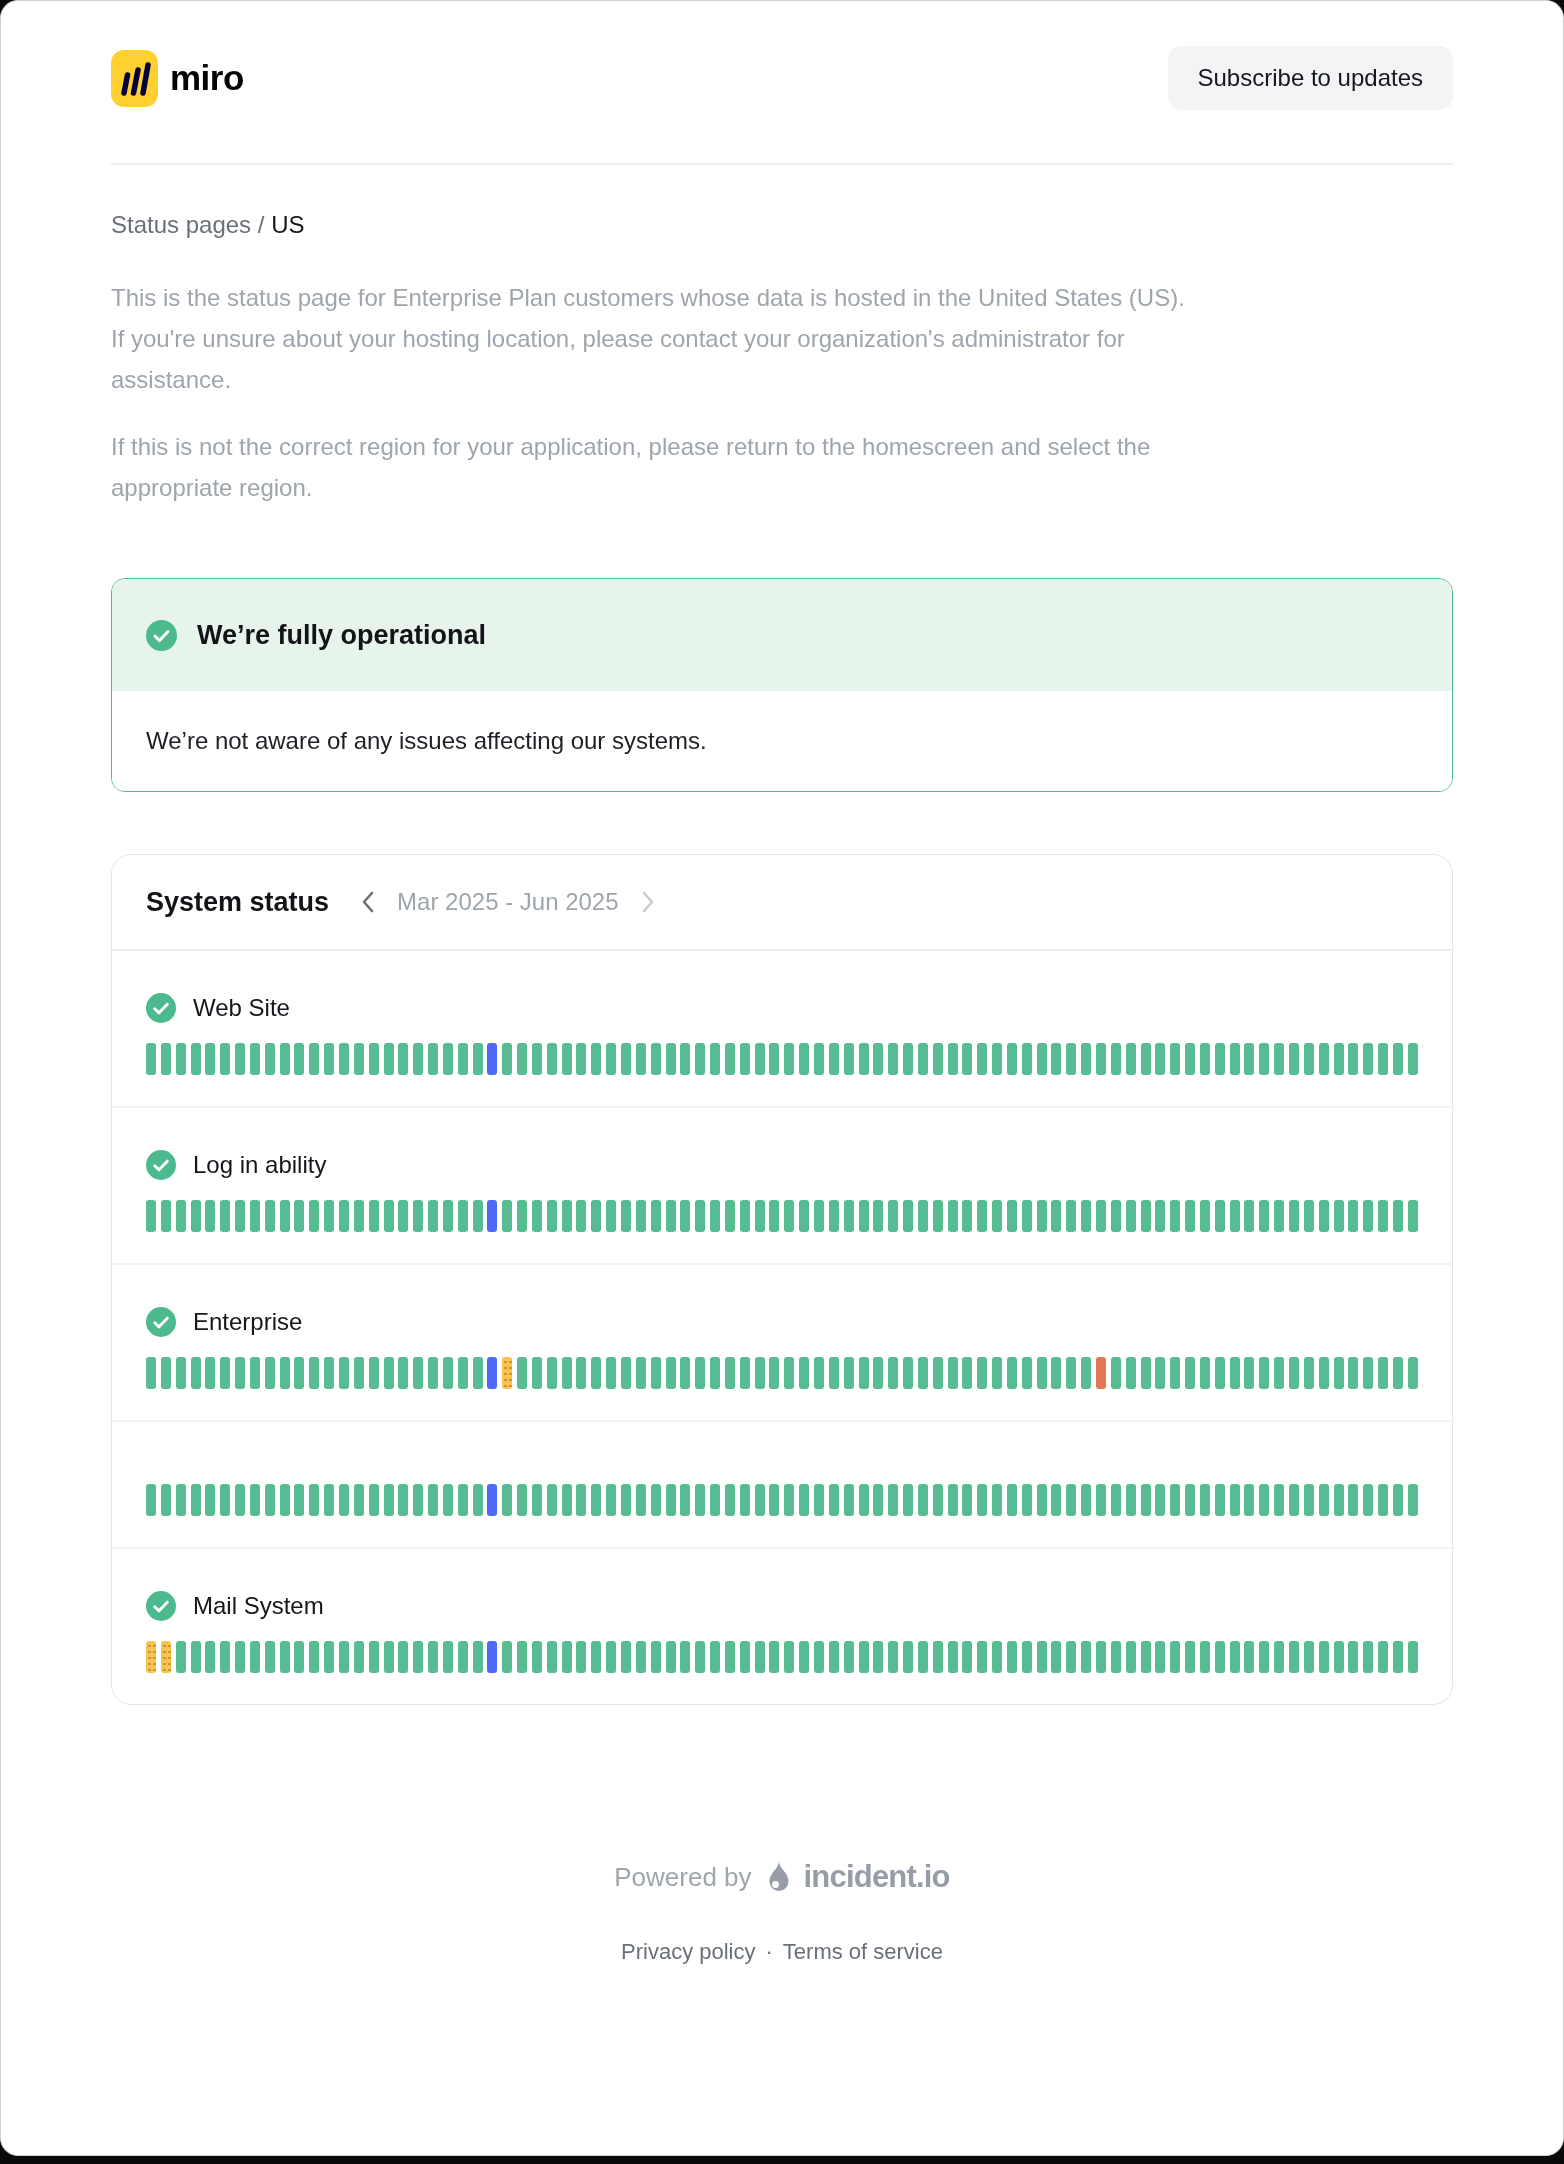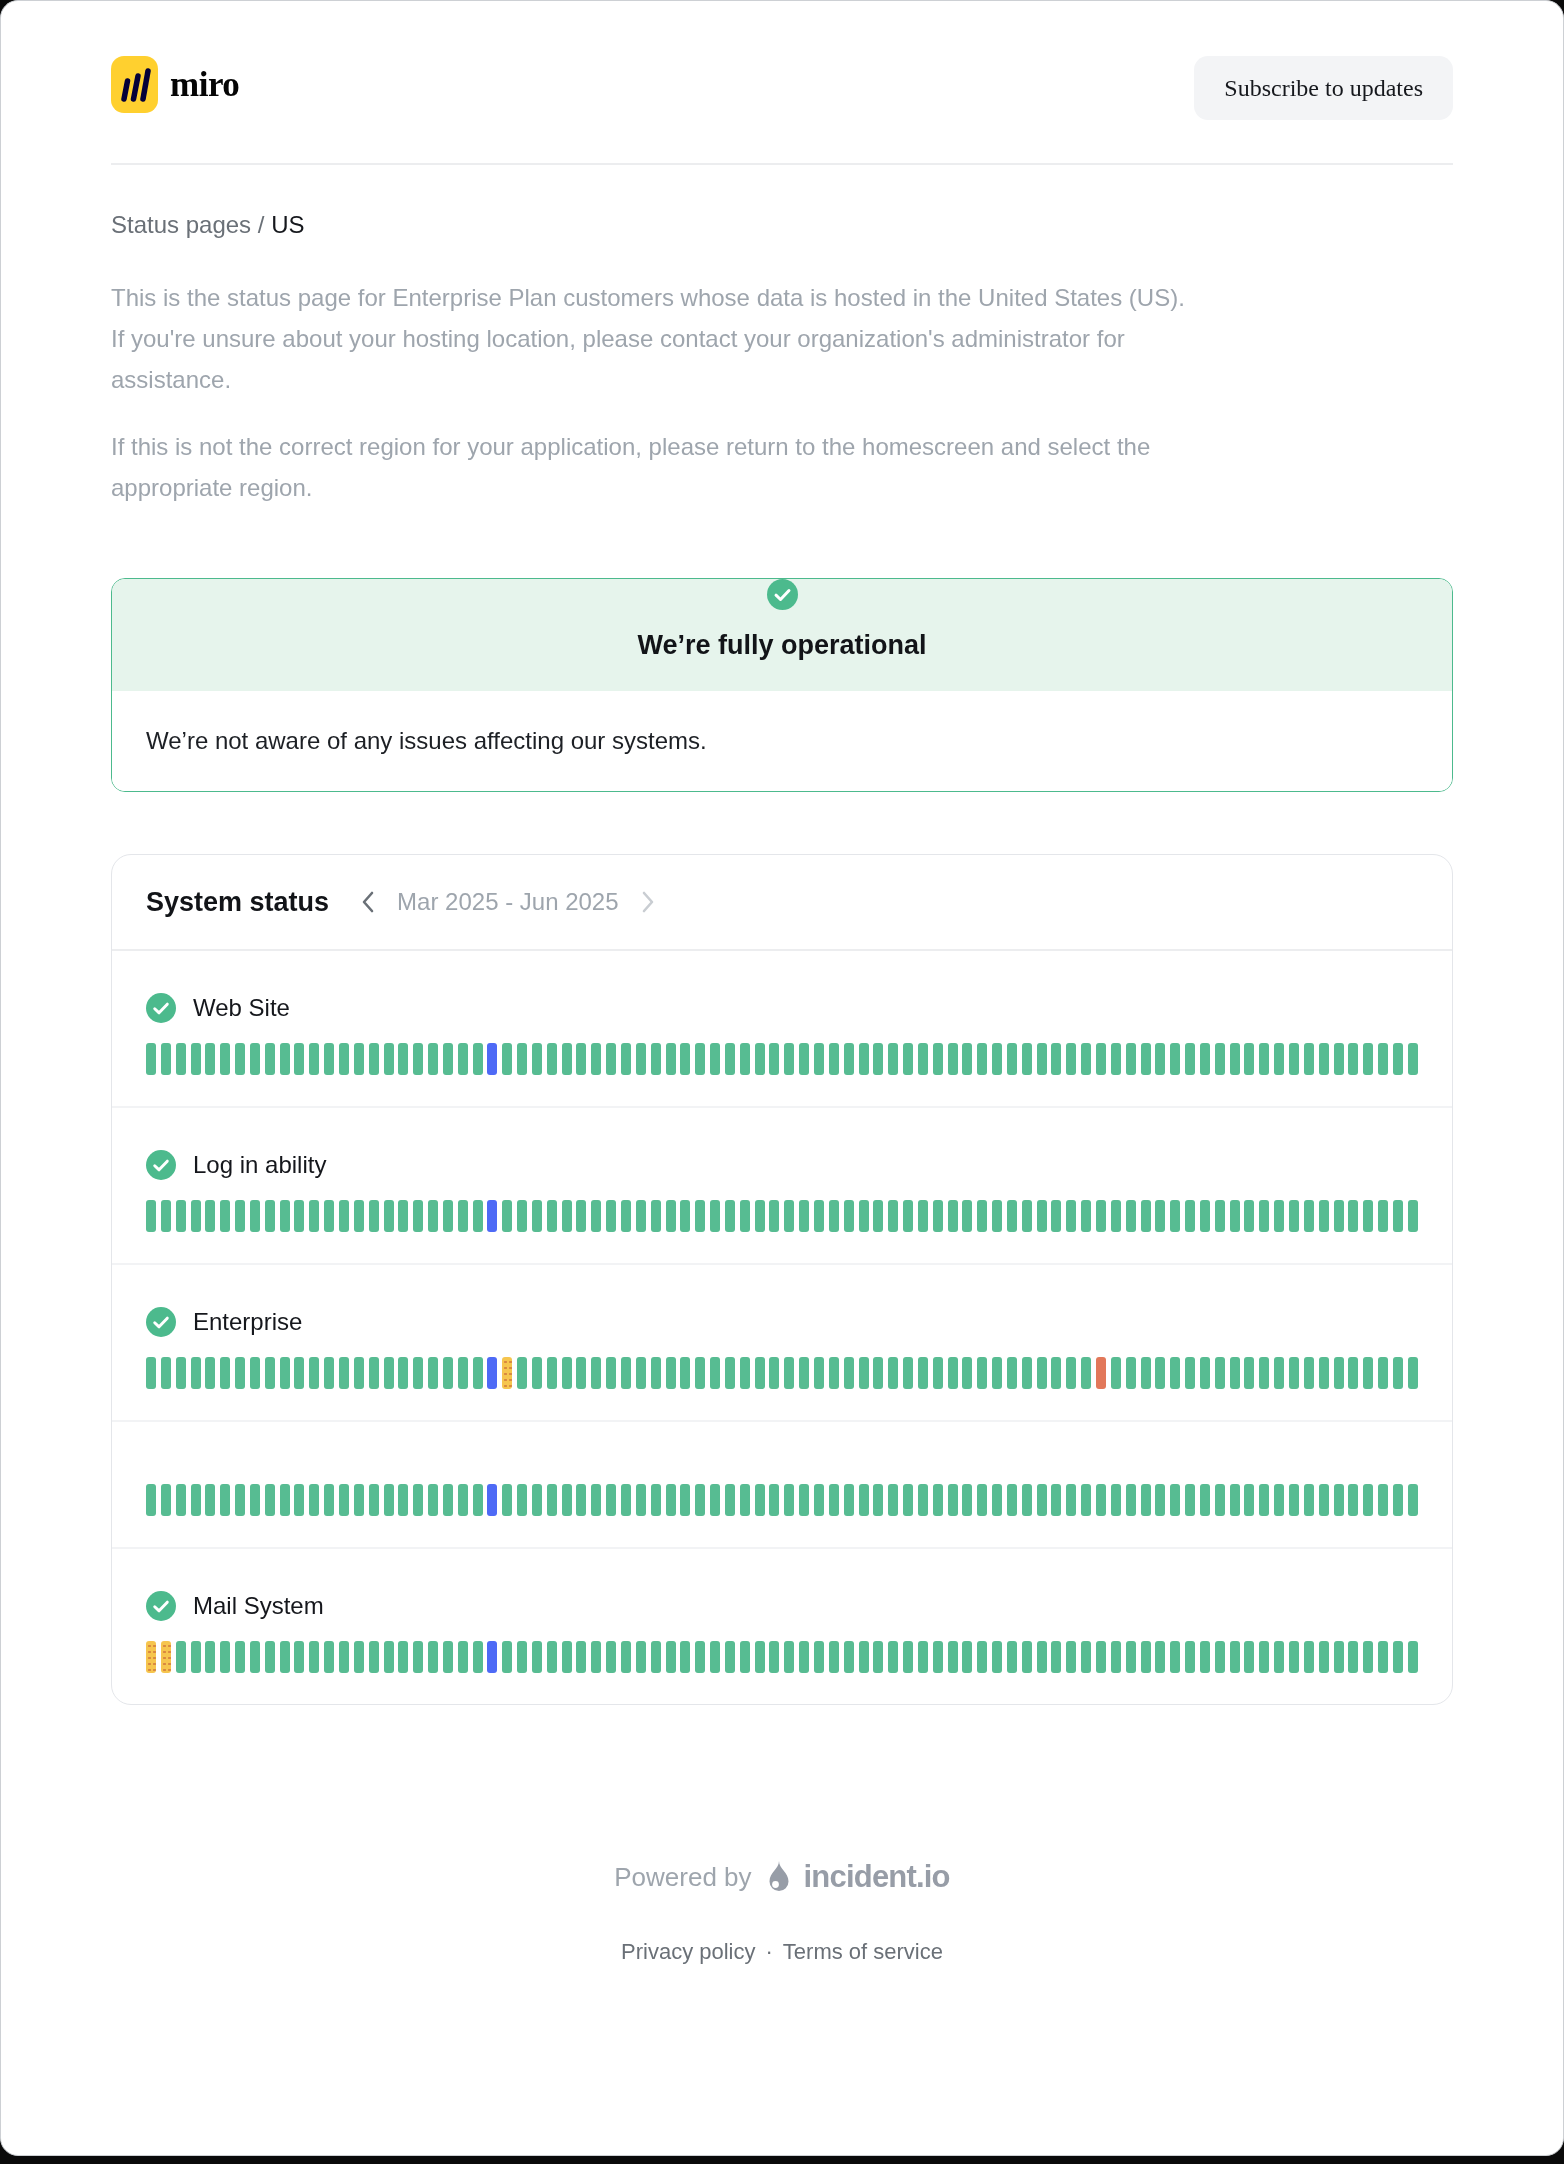--- a/index.html
+++ b/index.html
@@ -12,42 +12,42 @@
   .page {
     width: 1564px; height: 2156px;
     background: #ffffff;
     border: 1px solid #cdd0d4;
     border-radius: 18px;
     overflow: hidden;
   }
   .content { width: 1342px; margin: 0 auto; }
 
   
-  .header { display: flex; justify-content: space-between; align-items: flex-start; padding-top: 55px; height: 110px; font-family: Liberation Serif, serif; }
+  .header { display: flex; justify-content: space-between; align-items: center; padding-top: 44px; height: 110px; }
   .brand { display: flex; align-items: center; gap: 12px; }
   .brand-name { font-size: 35px; font-weight: 700; letter-spacing: -0.5px; color: #050505; }
   .chip-btn {
     display: inline-flex; align-items: center; gap: 14px;
     background: var(--chip-bg); border: none; border-radius: 14px;
     font-family: inherit; font-size: 24px; font-weight: 500; color: var(--ink);
     padding: 0 30px; height: 64px; cursor: pointer;
   }
   .top-divider { border: none; border-top: 2px solid var(--divider); margin-top: 52px; }
 
   
   .breadcrumb { margin-top: 46px; font-size: 24px; color: var(--muted-dark); }
   .breadcrumb .current { color: var(--ink); }
   .intro { margin-top: 38px; }
   .intro .para { margin-top: 26px; }
   .intro .para:first-child { margin-top: 0; }
   .intro .line { font-size: 24px; line-height: 41px; color: var(--muted); }
 
   
   .banner { margin-top: 70px; border: 1px solid var(--banner-border); border-radius: 14px; overflow: hidden; }
-  .banner-head { background: var(--banner-bg); height: 112px; display: flex; align-items: center; gap: 20px; padding: 0 34px; flex-direction: column; }
+  .banner-head { background: var(--banner-bg); height: 112px; display: flex; align-items: center; gap: 20px; padding: 0 34px; }
   .banner-title { font-size: 27px; font-weight: 600; color: #121418; }
   .banner-body { background: #fff; height: 100px; display: flex; align-items: center; padding: 0 34px; }
   .banner-message { font-size: 24px; color: #1d2025; }
 
   
   .status-card { margin-top: 62px; border: 1px solid var(--card-border); border-radius: 20px; overflow: hidden; background: #fff; }
   .status-head { height: 96px; display: flex; align-items: center; padding: 0 34px; border-bottom: 2px solid var(--divider); }
   .status-title { font-size: 27px; font-weight: 700; color: #121418; }
   .period-nav { display: flex; align-items: center; gap: 18px; margin-left: 28px; }
   .nav-btn { background: none; border: none; padding: 4px; cursor: pointer; display: flex; align-items: center; }

